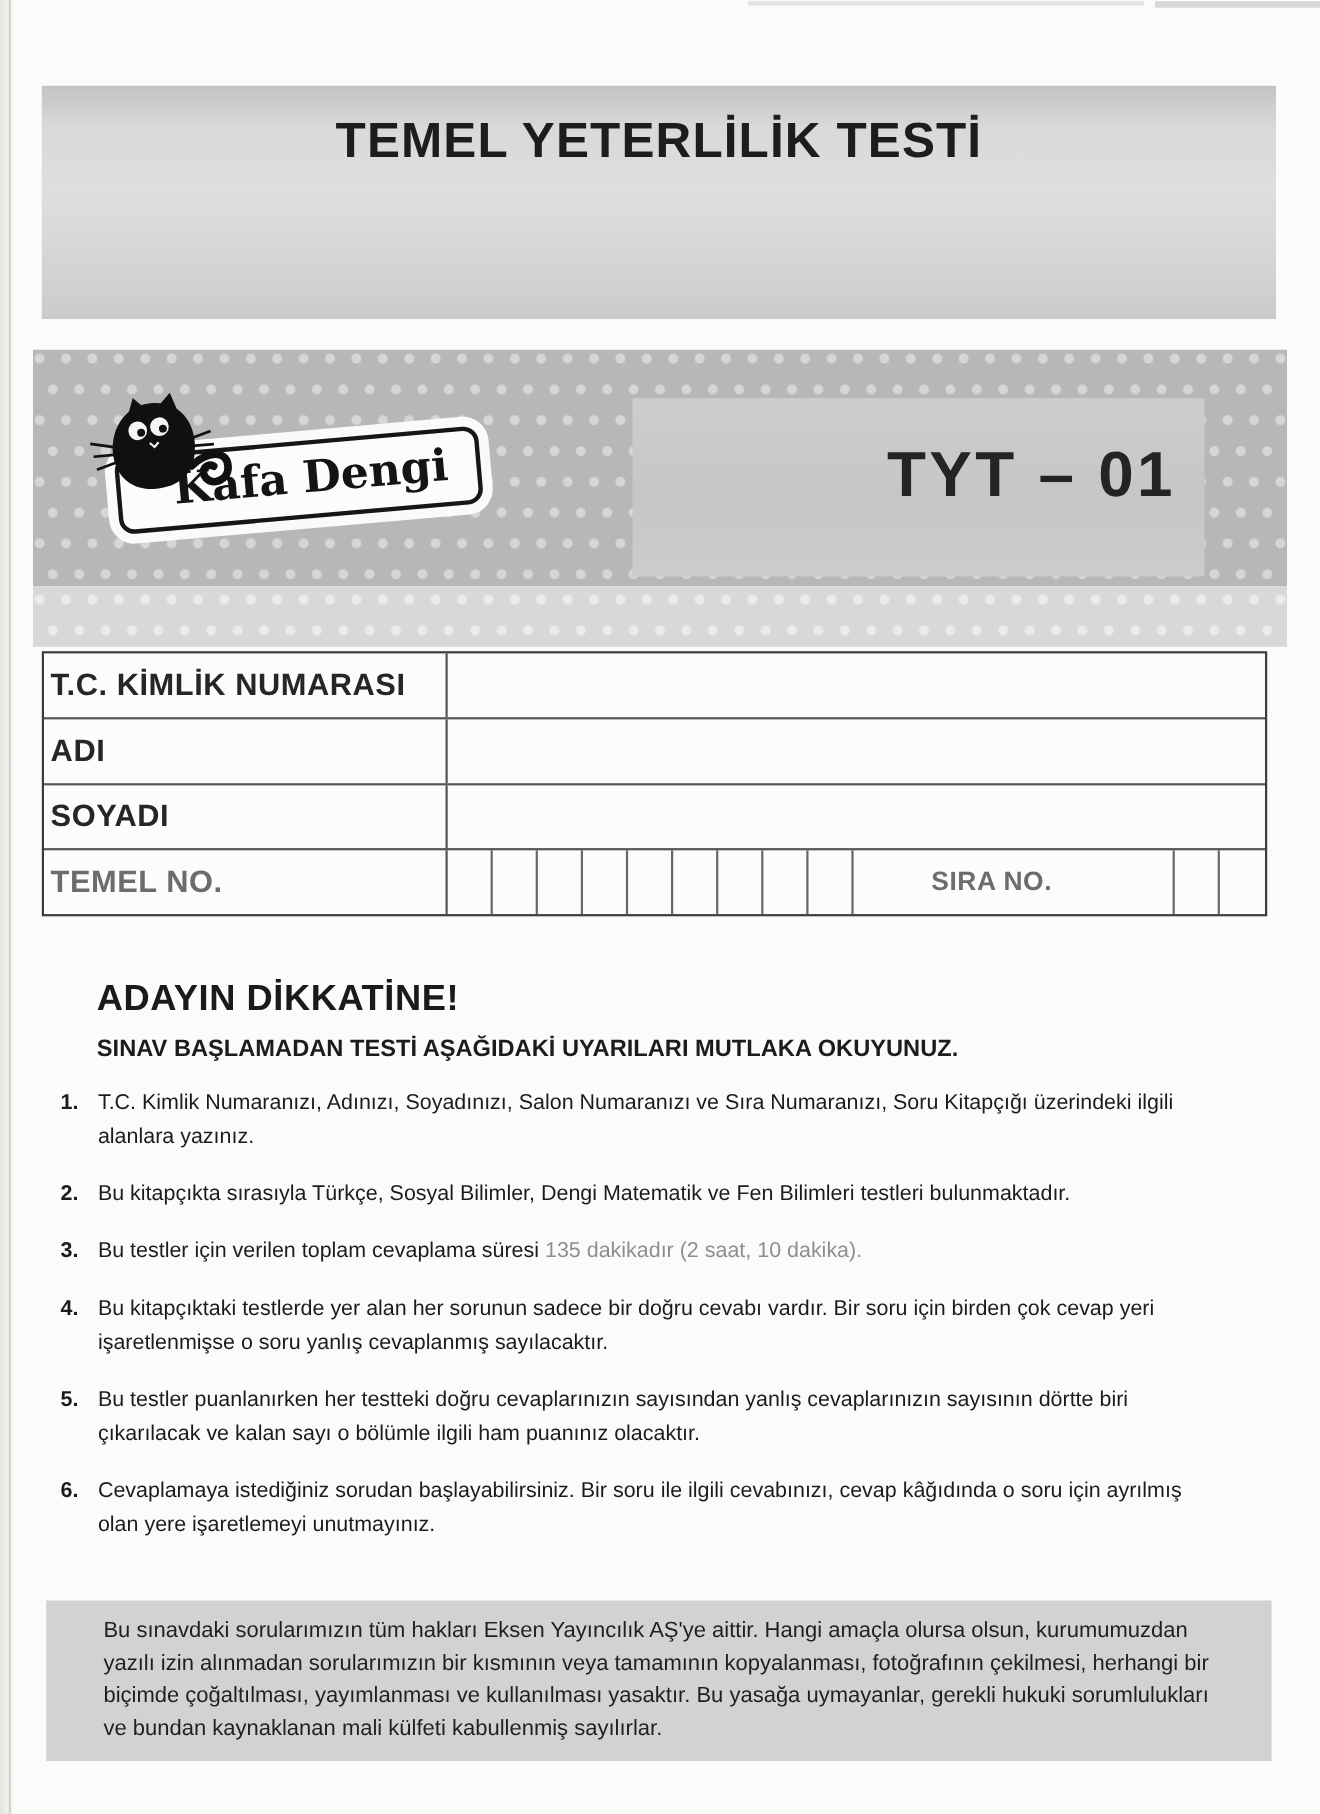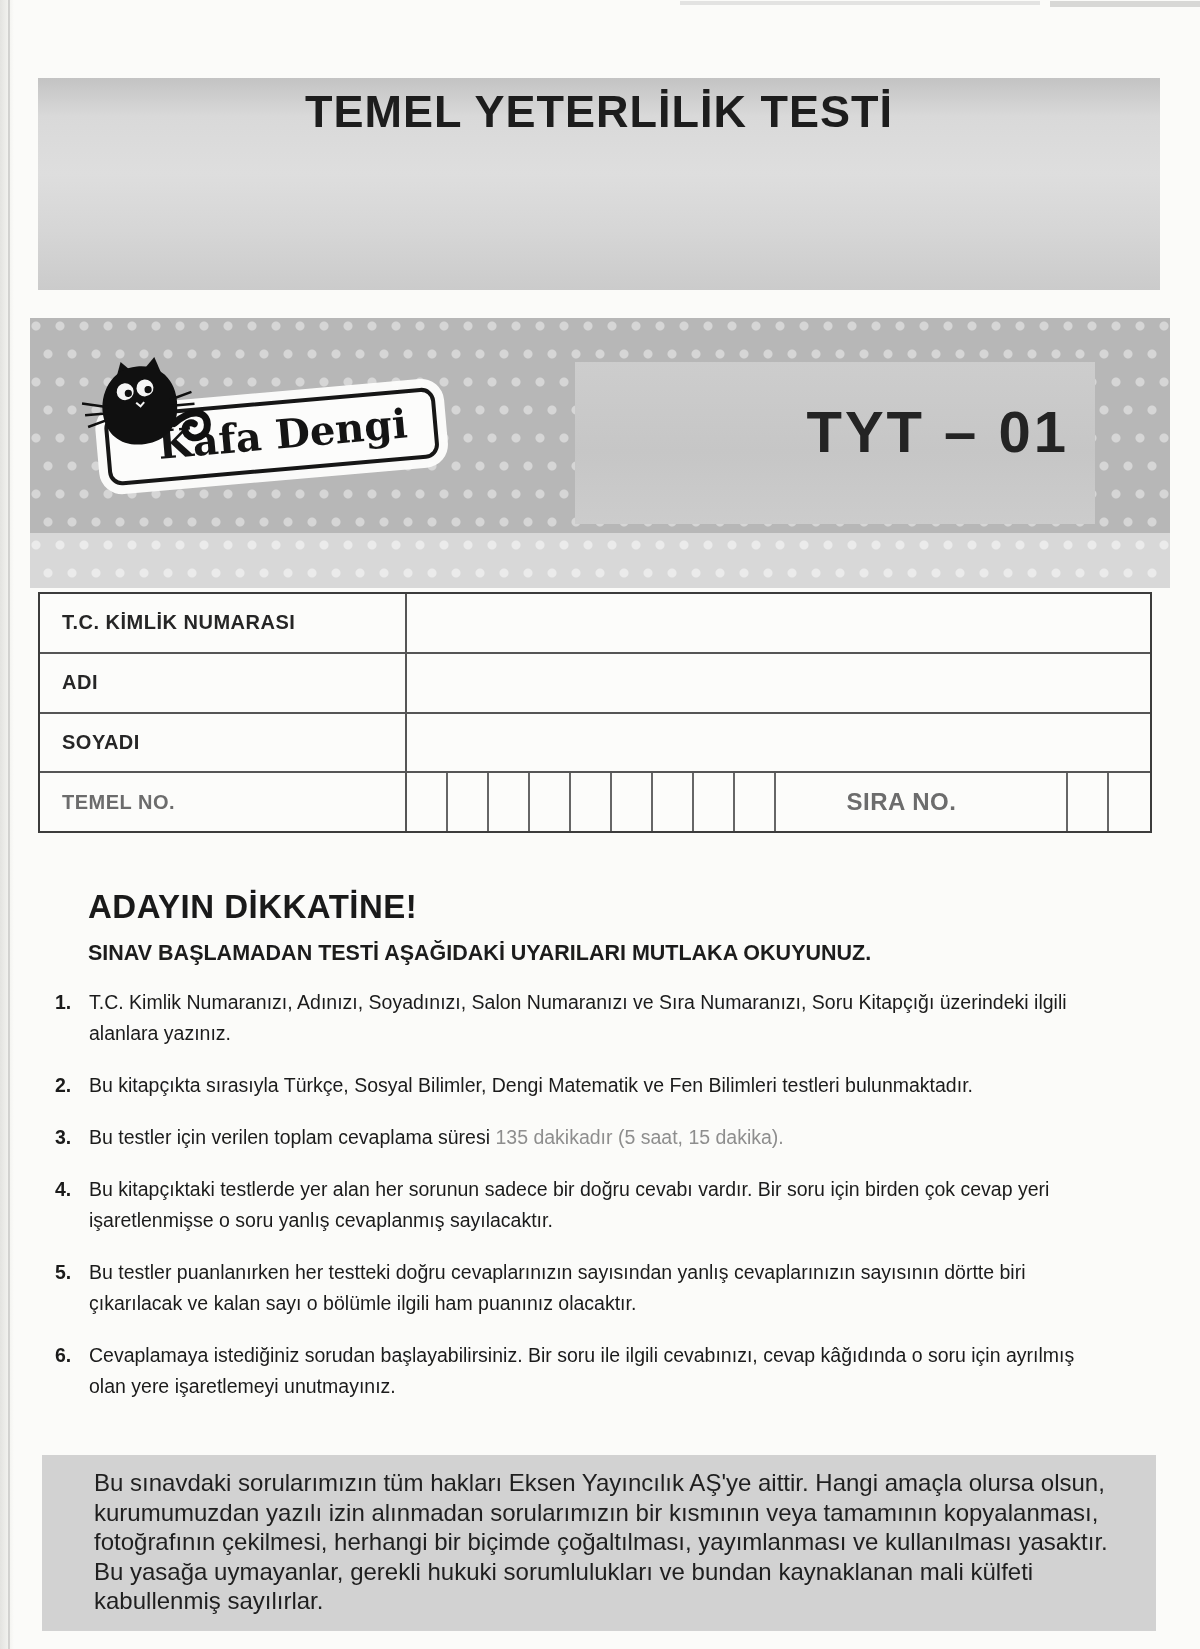--- a/index.html
+++ b/index.html
@@ -24,21 +24,21 @@
   
   .header-band {
     position:absolute; left:38px; top:78px; width:1122px; height:212px;
     background:linear-gradient(180deg,#c3c3c3 0%,#d9d9d9 18%,#dedede 45%,#d6d6d6 72%,#cbcbcb 100%);
     text-align:center; color:#2b2b2b;
   }
   .header-line1 {
     padding-top:50px; font-size:30px; font-weight:bold; letter-spacing:1px; color:#333;
   }
   .header-line2 {
-    margin-top:8px; font-size:45px; font-weight:bold; letter-spacing:1px; color:#1d1d1d;
+    margin-top:24px; font-size:45px; font-weight:bold; letter-spacing:1px; color:#1d1d1d;
   }
 
   
   .dot-band { position:absolute; left:30px; top:318px; width:1140px; height:270px; }
   .dot-dark {
     position:absolute; left:0; top:0; width:100%; height:215px;
     background-color:#b7b7b7;
     background-image:
       radial-gradient(circle, #d6d6d6 4px, rgba(214,214,214,0) 5px),
       radial-gradient(circle, #d6d6d6 4px, rgba(214,214,214,0) 5px);
@@ -81,21 +81,21 @@
   
   .form-table {
     position:absolute; left:38px; top:592px; width:1114px; height:241px;
     border:2px solid #3c3c3c; background:#fcfcfa;
     display:flex; flex-direction:column;
   }
   .f-row { display:flex; border-bottom:2px solid #555; flex:1; }
   .f-row:last-child { border-bottom:none; }
   .f-label {
     width:367px; border-right:2px solid #555; display:flex; align-items:center;
-    padding-left:22px; font-size:20px; font-weight:bold; color:#262626; letter-spacing:0.5px;
+    padding-left:6px; font-size:28px; font-weight:bold; color:#262626; letter-spacing:0.5px;
   }
   .f-label.muted-label { color:#6c6c6c; }
   .f-value { flex:1; }
   .boxes { display:flex; }
   .boxes .cell { width:41px; border-right:2px solid #666; }
   .boxes.boxes-end .cell:last-child { border-right:none; }
   .sira-label {
     flex:1; display:flex; align-items:center; justify-content:center;
     font-size:24px; font-weight:bold; color:#6c6c6c; letter-spacing:0.5px;text-align:right;
   }
@@ -113,21 +113,21 @@
   .n-item { display:flex; margin-bottom:21px; }
   .n-num { width:34px; font-size:19.5px; font-weight:bold; color:#1b1b1b; line-height:31px; flex:0 0 34px; }
   .n-text { font-size:19.5px; color:#1b1b1b; line-height:31px; }
   .n-text .muted { color:#8e8e8e; }
 
   
   .copyright-box {
     position:absolute; left:42px; top:1455px; width:1114px; min-height:111px;
     background:#d2d2d2; padding:13px 44px 15px 52px;
   }
-  .copyright-text { font-size:24px; color:#1f1f1f; line-height:29.5px; }
+  .copyright-text { font-size:20px; color:#1f1f1f; line-height:29.5px; }
 </style>
 </head>
 <body>
 
 <div class="page">
 
   <div class="scan-edge-left"></div>
   <div class="scan-edge-line"></div>
   <div class="scan-smudge-1"></div>
   <div class="scan-smudge-2"></div>
@@ -212,21 +212,21 @@
       <div class="n-item">
         <span class="n-num">1.</span>
         <span class="n-text"><span>T.C. Kimlik Numaranızı, Adınızı, Soyadınızı, Salon Numaranızı ve Sıra Numaranızı, Soru Kitapçığı üzerindeki ilgili alanlara yazınız.</span></span>
       </div>
       <div class="n-item">
         <span class="n-num">2.</span>
         <span class="n-text"><span>Bu kitapçıkta sırasıyla Türkçe, Sosyal Bilimler, Dengi Matematik ve Fen Bilimleri testleri bulunmaktadır.</span></span>
       </div>
       <div class="n-item">
         <span class="n-num">3.</span>
-        <span class="n-text"><span>Bu testler için verilen toplam cevaplama süresi </span><span class="muted">135 dakikadır (5 saat, 15 dakika).</span></span>
+        <span class="n-text"><span>Bu testler için verilen toplam cevaplama süresi </span><span class="muted">135 dakikadır (2 saat, 10 dakika).</span></span>
       </div>
       <div class="n-item">
         <span class="n-num">4.</span>
         <span class="n-text"><span>Bu kitapçıktaki testlerde yer alan her sorunun sadece bir doğru cevabı vardır. Bir soru için birden çok cevap yeri işaretlenmişse o soru yanlış cevaplanmış sayılacaktır.</span></span>
       </div>
       <div class="n-item">
         <span class="n-num">5.</span>
         <span class="n-text"><span>Bu testler puanlanırken her testteki doğru cevaplarınızın sayısından yanlış cevaplarınızın sayısının dörtte biri çıkarılacak ve kalan sayı o bölümle ilgili ham puanınız olacaktır.</span></span>
       </div>
       <div class="n-item">

